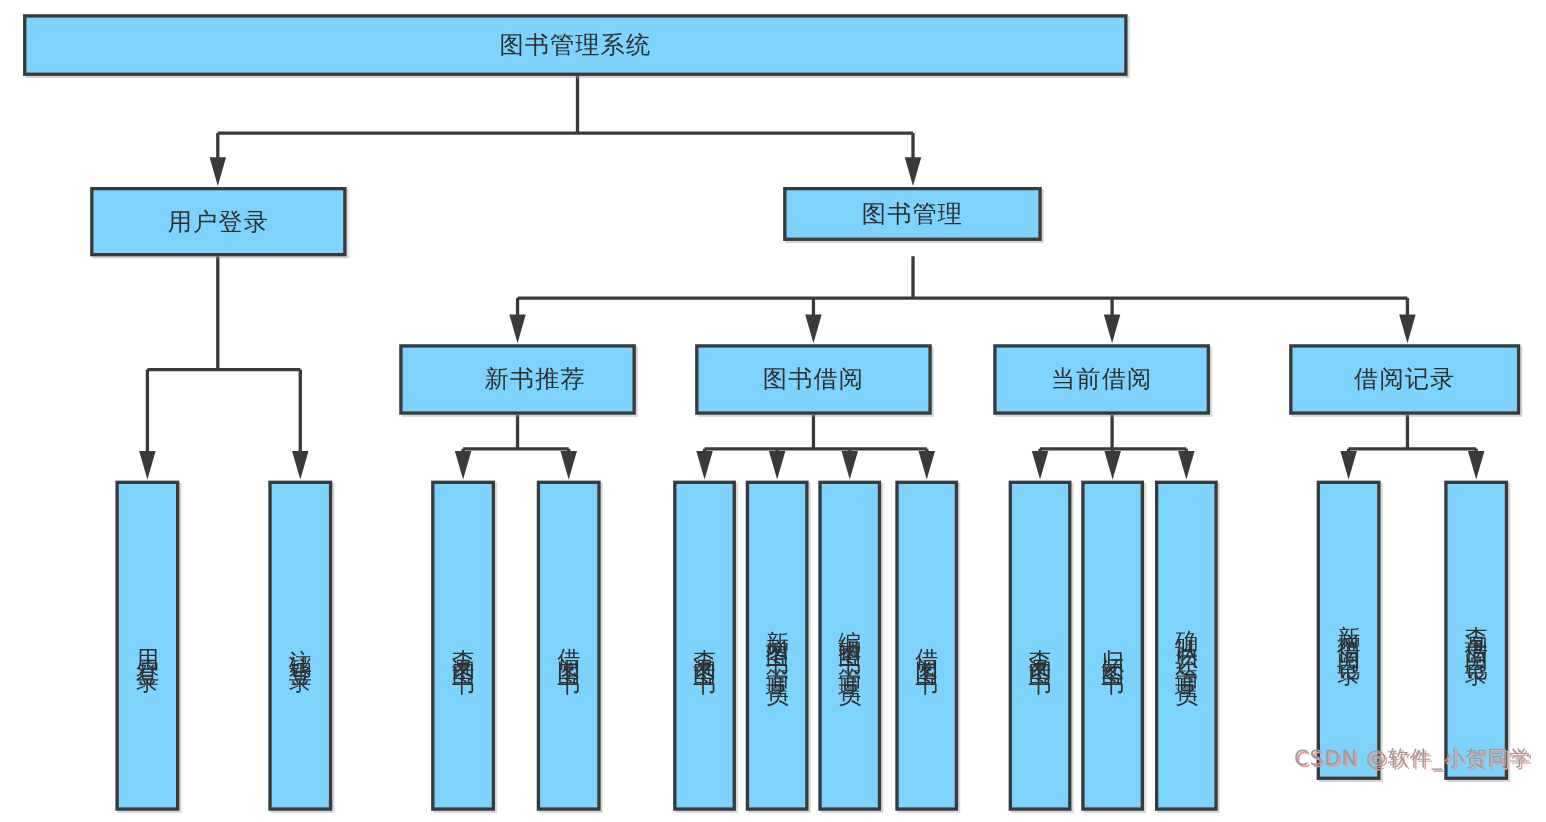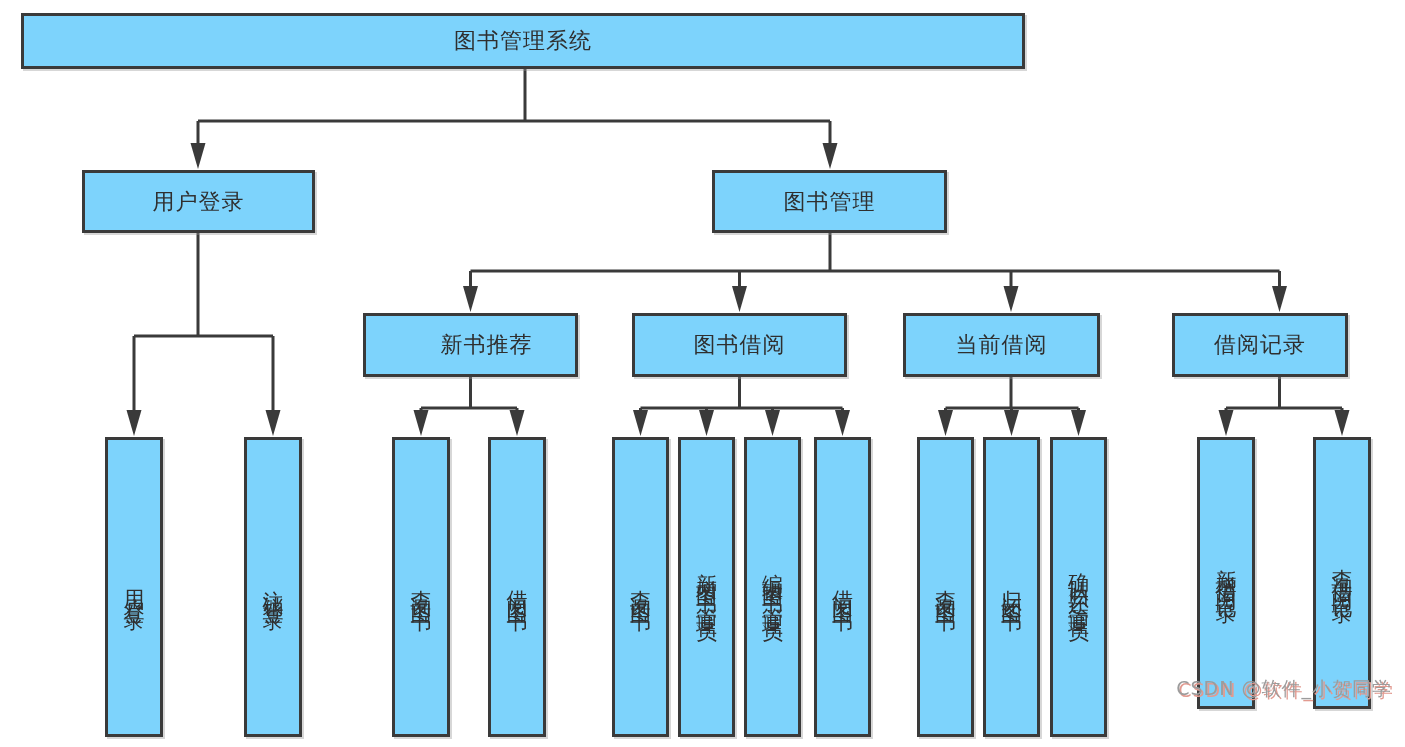--- a/index.html
+++ b/index.html
@@ -75,26 +75,26 @@
     <polygon class="ar" points="1078.5,436 1071,410 1086,410"></polygon>
 
     <path class="ln" d="M1279.5 377 V408 M1226 408 H1342 M1226 408 V413 M1342 408 V413"></path>
     <polygon class="ar" points="1226,436 1218.5,410 1233.5,410"></polygon>
     <polygon class="ar" points="1342,436 1334.5,410 1349.5,410"></polygon>
   </svg>
 
   <div class="box" style="left:21px;top:13px;width:1004px;height:56px;">图书管理系统</div>
 
   <div class="box" style="left:82px;top:170px;width:233px;height:63px;">用户登录</div>
-  <div class="box" style="left:712px;top:170px;width:235px;height:63px;text-align:center;">图书管理</div>
+  <div class="box" style="left:712px;top:170px;width:235px;height:49px;text-align:center;">图书管理</div>
 
   <div class="box" style="left:363px;top:313px;width:215px;height:64px;padding-left:32px;">新书推荐</div>
   <div class="box" style="left:632px;top:313px;width:215px;height:64px;">图书借阅</div>
   <div class="box" style="left:903px;top:313px;width:197px;height:64px;">当前借阅</div>
-  <div class="box" style="left:1172px;top:313px;width:176px;height:64px;">借阅记录</div>
+  <div class="box" style="left:1172px;top:313px;width:210px;height:64px;">借阅记录</div>
 
   <div class="box vbox" style="left:105px;top:437px;width:58px;height:300px;">用户登录</div>
   <div class="box vbox" style="left:244px;top:437px;width:58px;height:300px;">注销登录</div>
 
   <div class="box vbox" style="left:392px;top:437px;width:58px;height:300px;">查询图书</div>
   <div class="box vbox" style="left:488px;top:437px;width:58px;height:300px;">借阅图书</div>
 
   <div class="box vbox" style="left:612px;top:437px;width:57px;height:300px;">查询图书</div>
   <div class="box vbox" style="left:678px;top:437px;width:57px;height:300px;">新增图书（管理员）</div>
   <div class="box vbox" style="left:744px;top:437px;width:57px;height:300px;">编辑图书（管理员）</div>

